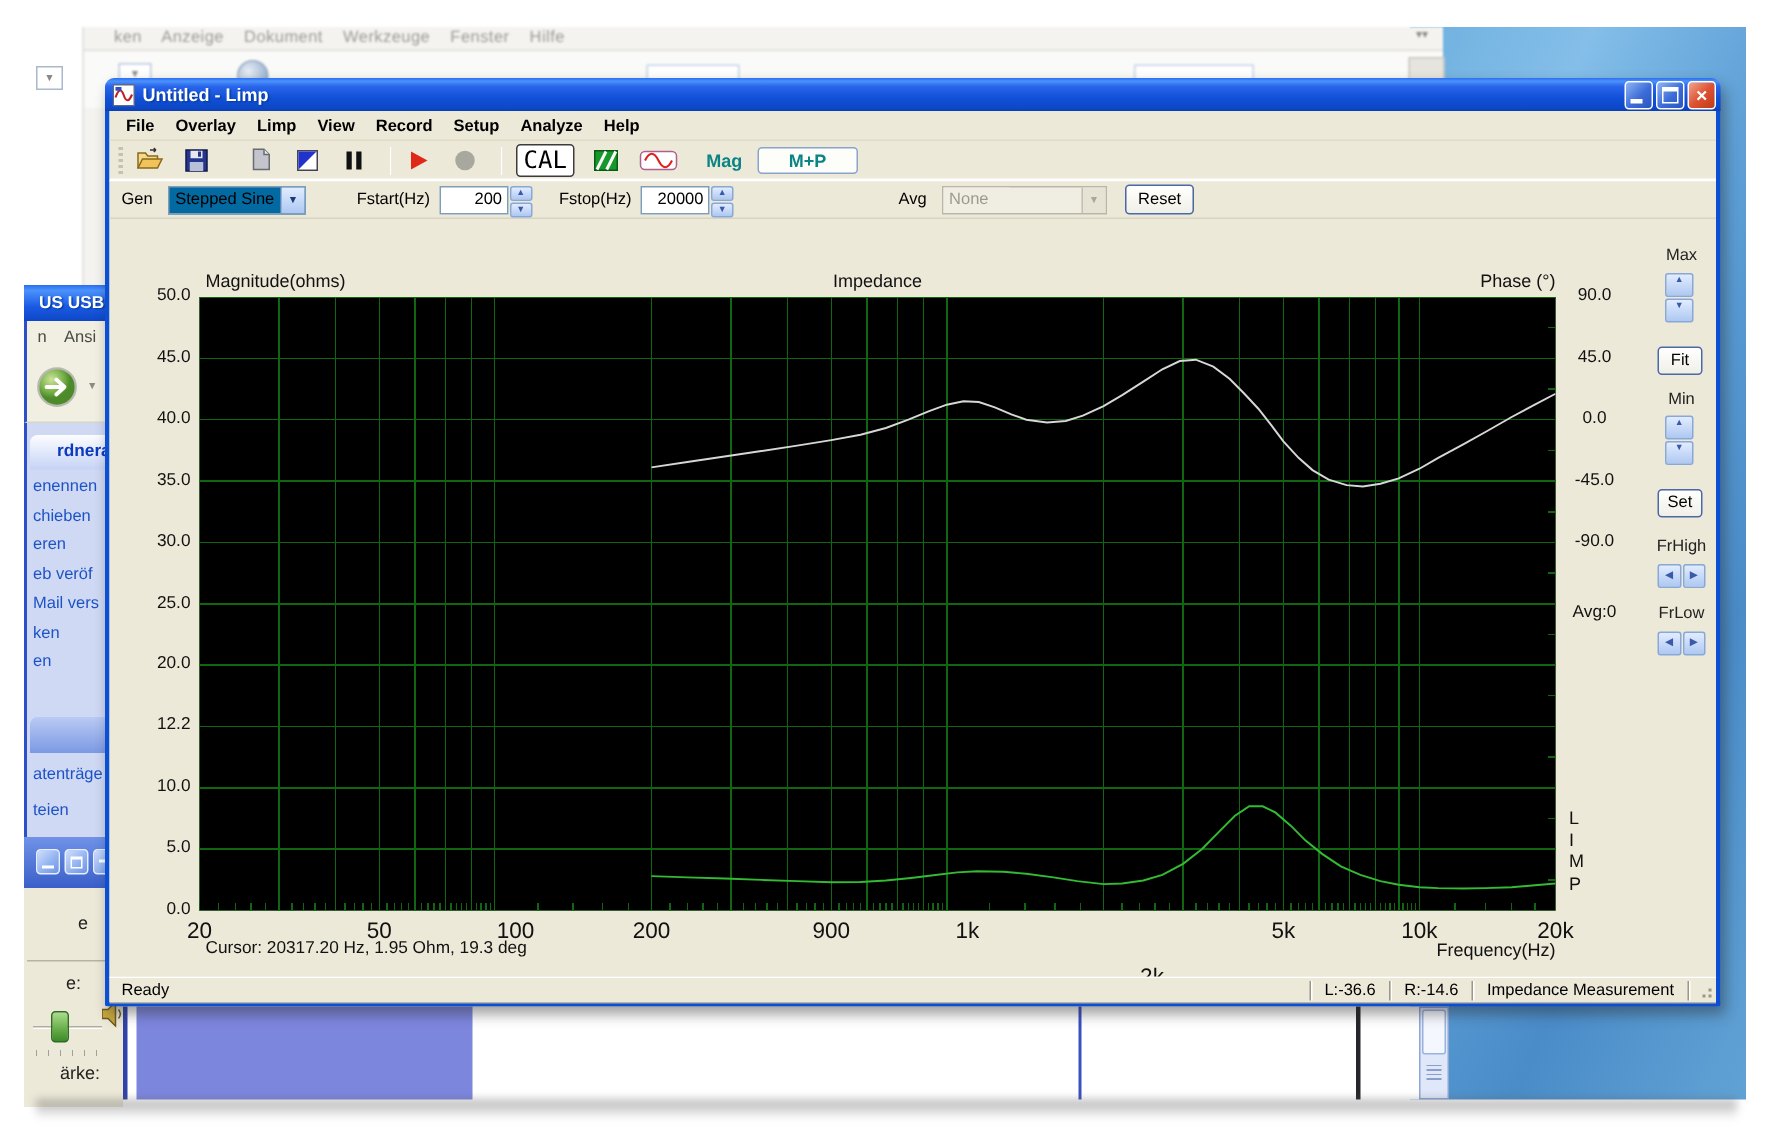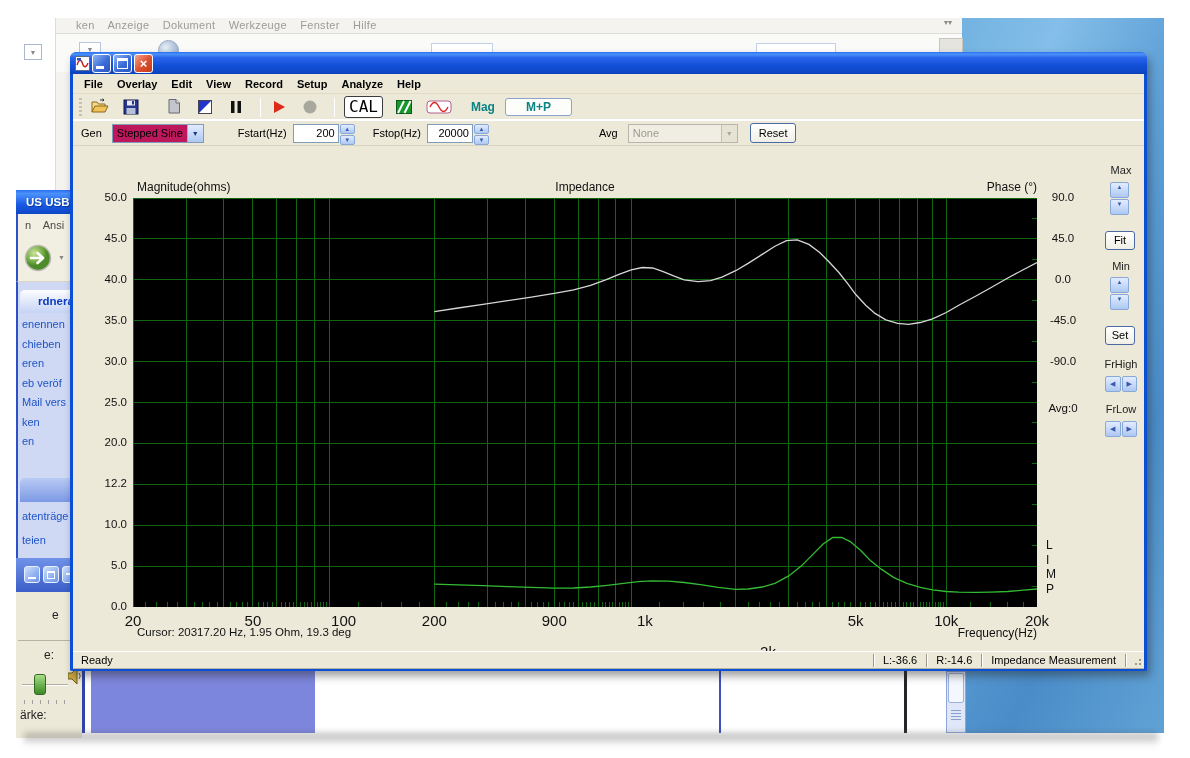--- a/index.html
+++ b/index.html
@@ -60,21 +60,21 @@
   .vol { position:absolute; left:0; top:402px; width:66px; height:146px; background:#ece9d8; color:#222; }
   .vol .t1 { position:absolute; left:36px; top:16px; font-size:12px; }
   .vol hr { position:absolute; left:2px; top:48px; width:60px; border:none; border-top:1px solid #b8b4a4; }
   .vol .t2 { position:absolute; left:28px; top:56px; font-size:12px; }
   .vol .track { position:absolute; left:6px; top:92px; width:46px; height:2px; background:#b0aca0;
     border-bottom:1px solid #fff; }
   .vol .thumb { position:absolute; left:18px; top:82px; width:12px; height:21px; border-radius:3px;
     background:linear-gradient(180deg,#a9dd8a,#5aa43e 70%,#3f8a2a); border:1px solid #2f6b22; }
   .vol .ticks { position:absolute; left:8px; top:108px; width:44px; height:4px;
     background:repeating-linear-gradient(90deg,#a0a0a0 0 1px,transparent 1px 8px); }
-  .vol .t3 { position:absolute; left:4px; top:116px; font-size:12px; }
+  .vol .t3 { position:absolute; left:24px; top:116px; font-size:12px; }
   .vol .spk { position:absolute; left:52px; top:76px; }
 
   
   .bgbottom { left:82px; top:671px; width:884px; height:62px; background:#fff; border-left:3px solid #3142a8; }
   .bb-purple { position:absolute; left:6px; top:0; width:224px; height:62px; background:#7d86dd; }
   .bb-vblue  { position:absolute; left:634px; top:0; width:2px; height:62px; background:#3a4fc0; }
   .bb-vdark  { position:absolute; left:819px; top:0; width:3px; height:62px; background:#26262a; }
   .bb-scroll { left:946px; top:671px; width:20px; height:62px; background:#dfe7f8; border:1px solid #8ea6d8; }
   .bb-scroll .thumb { position:absolute; left:1px; top:1px; width:16px; height:30px; background:#f4f7fd;
     border:1px solid #9ab2dd; border-radius:2px; }
@@ -110,21 +110,21 @@
   .tsep { width:1px; height:19px; background:#c8c4b4; border-right:1px solid #fff; margin:0 9px 0 2px; }
   .calbtn { height:22px; background:#fff; border:1px solid #3c3c3c; border-radius:3px; padding:0 4px;
     font-family:"DejaVu Sans Mono", monospace; font-size:16px; line-height:20px; margin-right:12px; cursor:pointer; }
   .maglbl { color:#0a8484; font-weight:bold; font-size:12px; margin:0 10px 0 6px; cursor:pointer; }
   .mpbtn { color:#0a8484; font-weight:bold; font-size:12px; background:#fdfdfa; border:1px solid #8aa4cc;
     border-radius:3px; padding:1px 20px; cursor:pointer; }
 
   .genbar { height:25px; flex:0 0 25px; display:flex; align-items:center; background:#ece9d8;
     border-bottom:1px solid #d8d4c4; }
   .glabel { margin-left:8px; }
-  .combo { display:flex; height:19px; border:1px solid #7f9db9; background:#be185d; margin-left:10px; cursor:pointer; }
+  .combo { display:flex; height:19px; border:1px solid #7f9db9; background:#0369a1; margin-left:10px; cursor:pointer; }
   .combo .val { width:74px; padding:2px 0 0 4px; font-size:11px; }
   .combo .arr { width:16px; background:linear-gradient(180deg,#e2ecff,#aec8f2); border-left:1px solid #9ab0dc;
     color:#1a3a7a; font-size:7px; text-align:center; line-height:18px; }
   .combo.disabled { border-color:#b9b5a9; background:#f0eee2;gap:48px; }
   .combo.disabled .val { color:#9d9a8d; background:#f0eee2; width:44px; }
   .combo.disabled .arr { background:#e7e3d4; color:#aaa79a; border-left-color:#c4c0b0; }
   .spin { display:flex; height:19px; margin-left:6px; }
   .spin .field { width:46px; border:1px solid #7f9db9; background:#fff; text-align:right; padding:2px 3px 0 0; }
   .spin .ud { width:15px; display:flex; flex-direction:column; margin-left:1px; }
   .udb { flex:1; background:linear-gradient(180deg,#e2ecff,#aec8f2); border:1px solid #88a8d8; border-radius:2px;
@@ -263,33 +263,34 @@
   </div>
 
   <div class="abs limp">
 
     <div class="titlebar">
       <svg width="15" height="15" viewBox="0 0 15 15">
         <rect x="0.5" y="0.5" width="14" height="14" fill="#fff" stroke="#5a6a8a"></rect>
         <path d="M2 9 C4 3 6 3 7.5 7.5 S 11 12 13 7" stroke="#c02020" stroke-width="1.4" fill="none"></path>
         <rect x="2" y="2" width="4" height="2.5" fill="#2a50c8"></rect>
       </svg>
+      <span class="title-text">Untitled - Limp</span>
       <div class="wbtn">
           <span class="dash"></span>
         </div>
       <div class="wbtn">
           <span class="sq"></span>
         </div>
       <div class="wbtn close">×</div>
     </div>
 
     <div class="menubar">
         <span class="mi">File</span>
         <span class="mi">Overlay</span>
-        <span class="mi">Edit</span>
+        <span class="mi">Limp</span>
         <span class="mi">View</span>
         <span class="mi">Record</span>
         <span class="mi">Setup</span>
         <span class="mi">Analyze</span>
         <span class="mi">Help</span>
       </div>
 
     <div class="toolbar">
       <div class="grip"></div>
       <svg class="tbi" viewBox="0 0 18 18">

